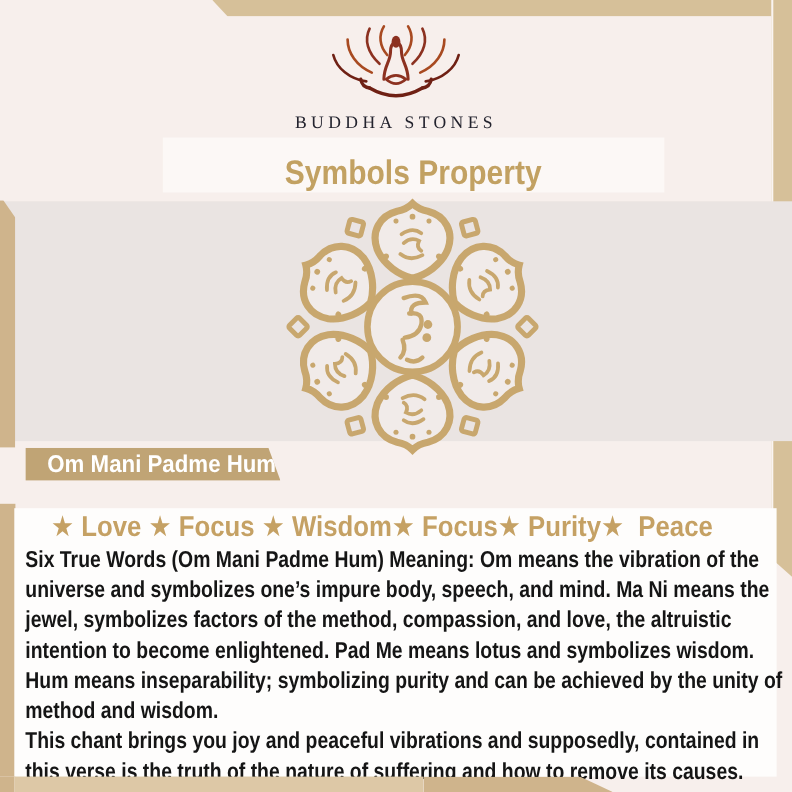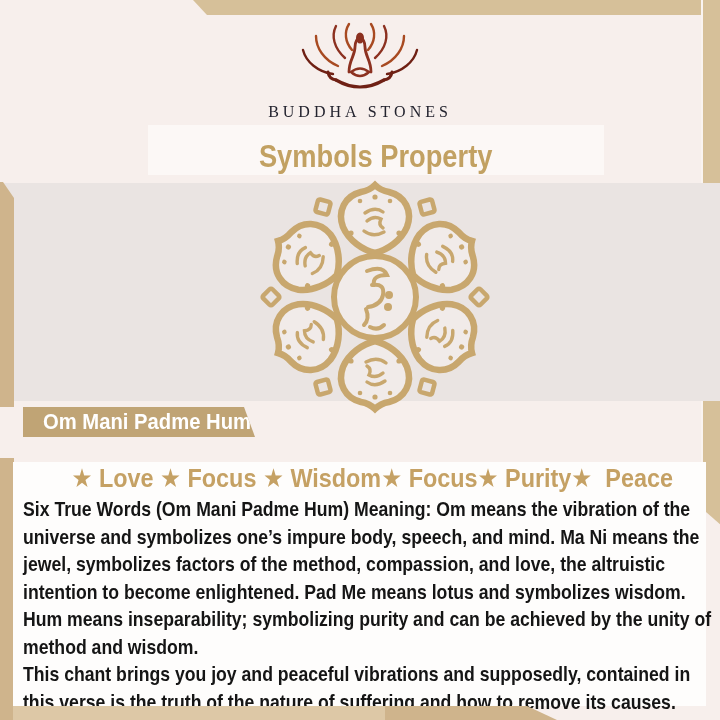--- a/index.html
+++ b/index.html
@@ -41,21 +41,21 @@
 
   
   .om-label{left:0;top:407px;width:232px;height:30px;background:#c0a475;
       clip-path:polygon(0 0,221px 0,100% 100%,0 100%);
       display:flex;align-items:center;margin-left:23px;}
   .om-label span{display:inline-block;margin-left:20px;font-size:22px;font-weight:700;
       color:#ffffff;transform:scaleX(.92);transform-origin:0 50%;white-space:nowrap;}
 
   
   .panel{left:13px;top:462px;width:693px;height:244px;background:#fefdfc;}
-  .stars{position:absolute;left:0;top:1px;width:693px;height:32px;text-align:right;}
+  .stars{position:absolute;left:0;top:1px;width:693px;height:32px;text-align:left;}
   .stars span{display:inline-block;font-size:26px;font-weight:700;color:#c5a164;
       transform:scaleX(.9);white-space:pre;}
   .bodytext{position:absolute;left:10px;top:33px;width:824px;
       transform:scaleX(.84);transform-origin:0 0;
       font-size:21px;font-weight:700;line-height:27.5px;color:#151515;}
   .bodytext p{margin:0;}
 </style>
 </head>
 <body>
 

